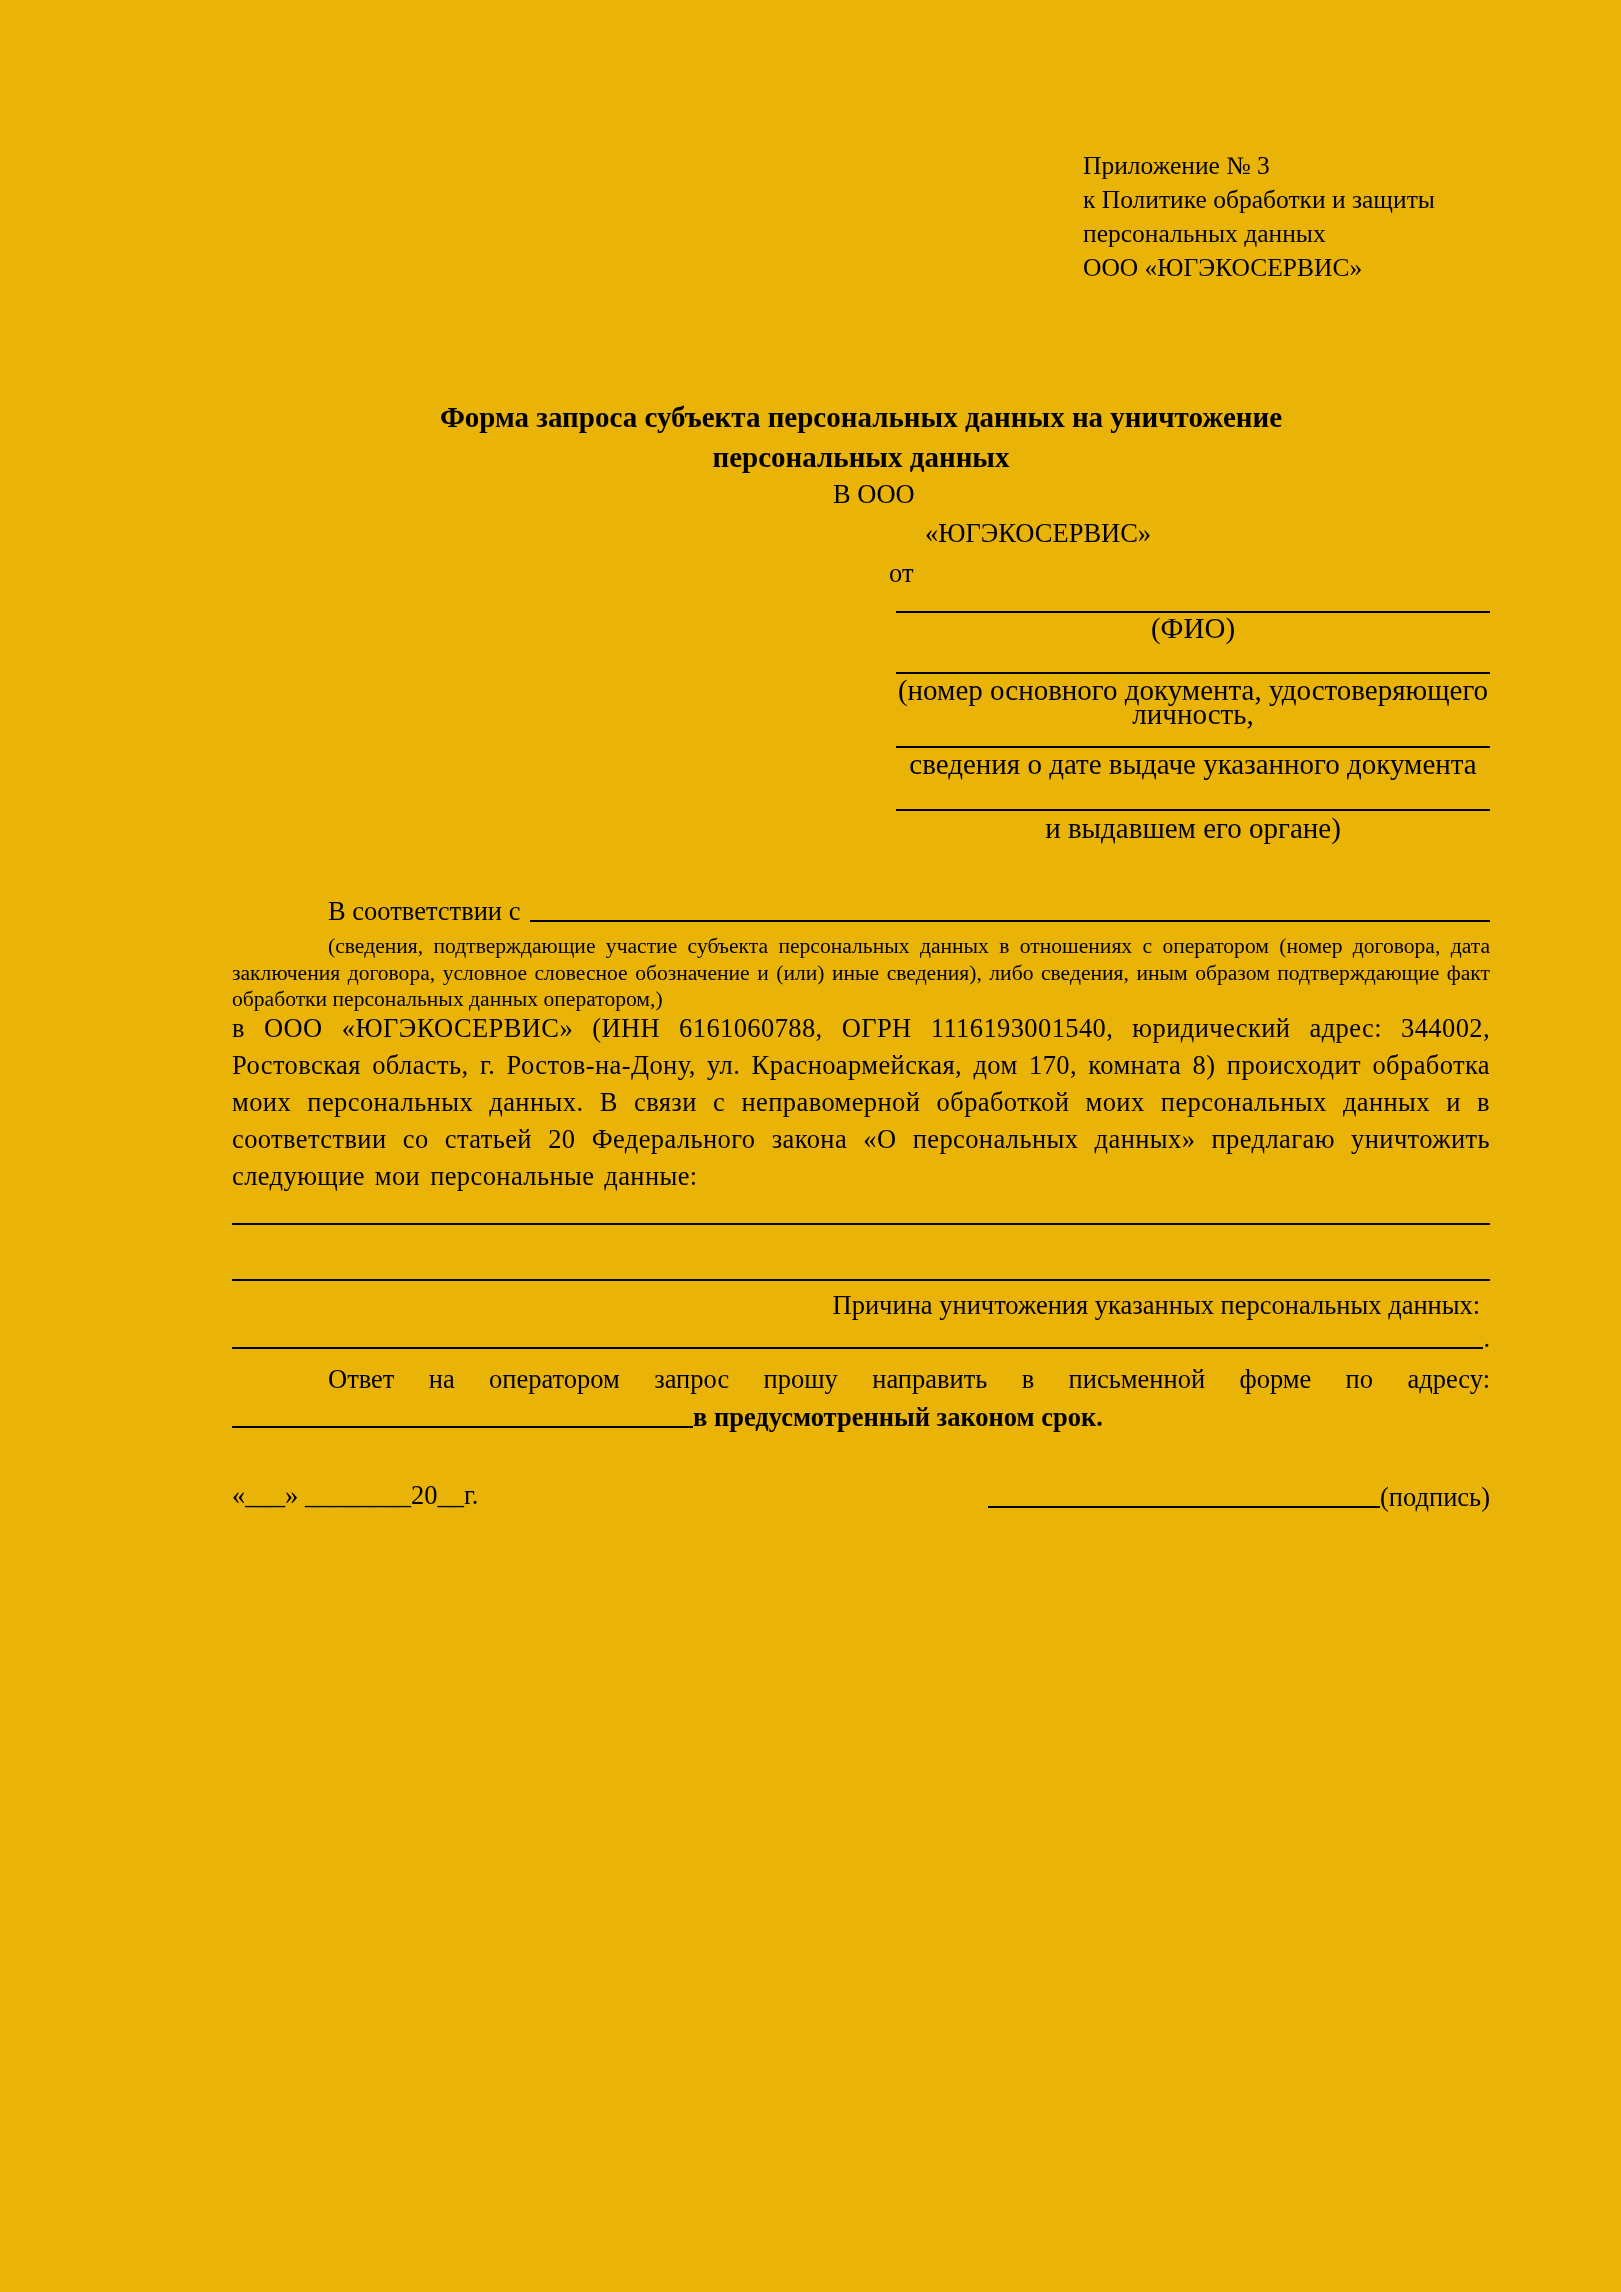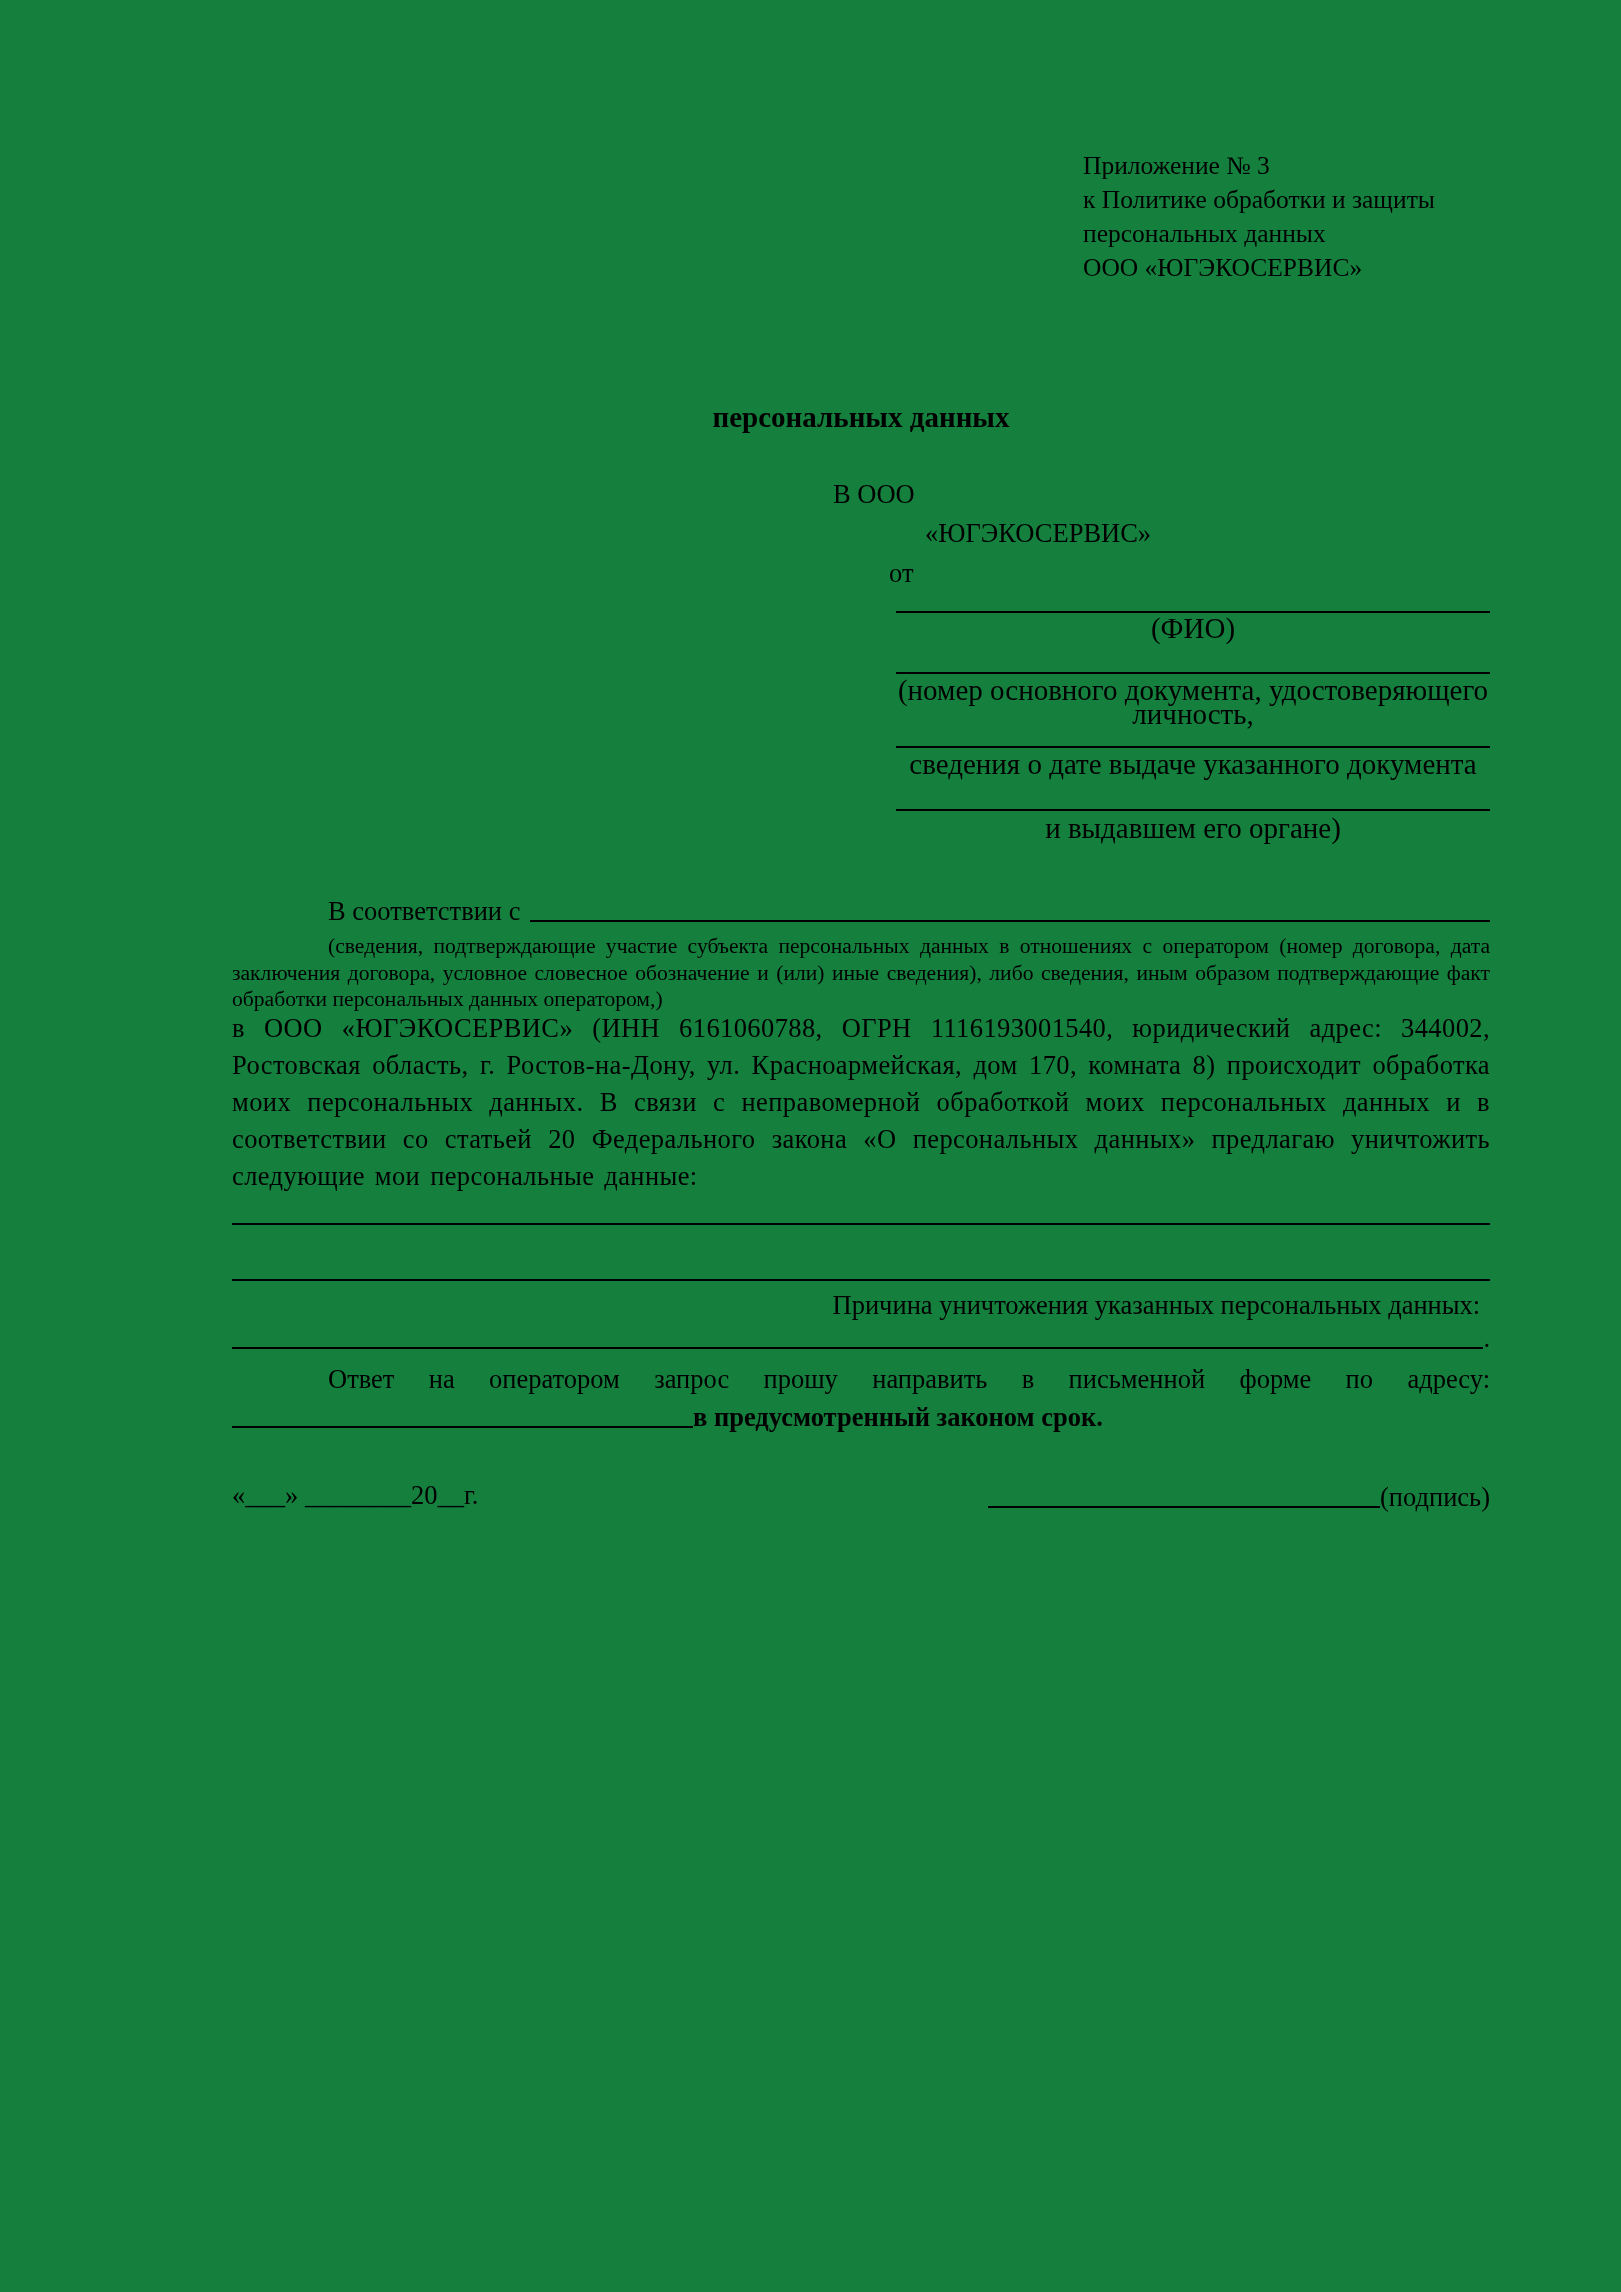--- a/index.html
+++ b/index.html
@@ -1,19 +1,19 @@
 <!DOCTYPE html>
 <html lang="ru"><head>
 <meta charset="utf-8">
 <style>
   html,body { margin:0; padding:0; background:#fff; }
   .page {
     position:relative;
     width:1621px; height:2293px;
-    background:#15803d;
+    background:#eab308;
     color:#000;
     font-family:"Liberation Serif","DejaVu Serif",serif;
     font-size:26.5px;
     overflow:hidden;
   }
   .abs { position:absolute; }
 
   
   .header-block { left:1083px; top:149px; font-size:25.5px; line-height:34px; }
 
@@ -83,20 +83,21 @@
 <div class="page">
 
   <div class="abs header-block">
     <div>Приложение № 3</div>
     <div>к Политике обработки и защиты</div>
     <div>персональных данных</div>
     <div>ООО «ЮГЭКОСЕРВИС»</div>
   </div>
 
   <div class="abs doc-title">
+    <div>Форма запроса субъекта персональных данных на уничтожение</div>
     <div>персональных данных</div>
   </div>
 
   <div class="abs to-prefix">В ООО</div>
   <div class="abs org-name">«ЮГЭКОСЕРВИС»</div>
   <div class="abs from-label">от</div>
 
   <div class="abs field-line" style="top:611px;"></div>
   <div class="abs field-label" style="top:617px;">(ФИО)</div>
 

